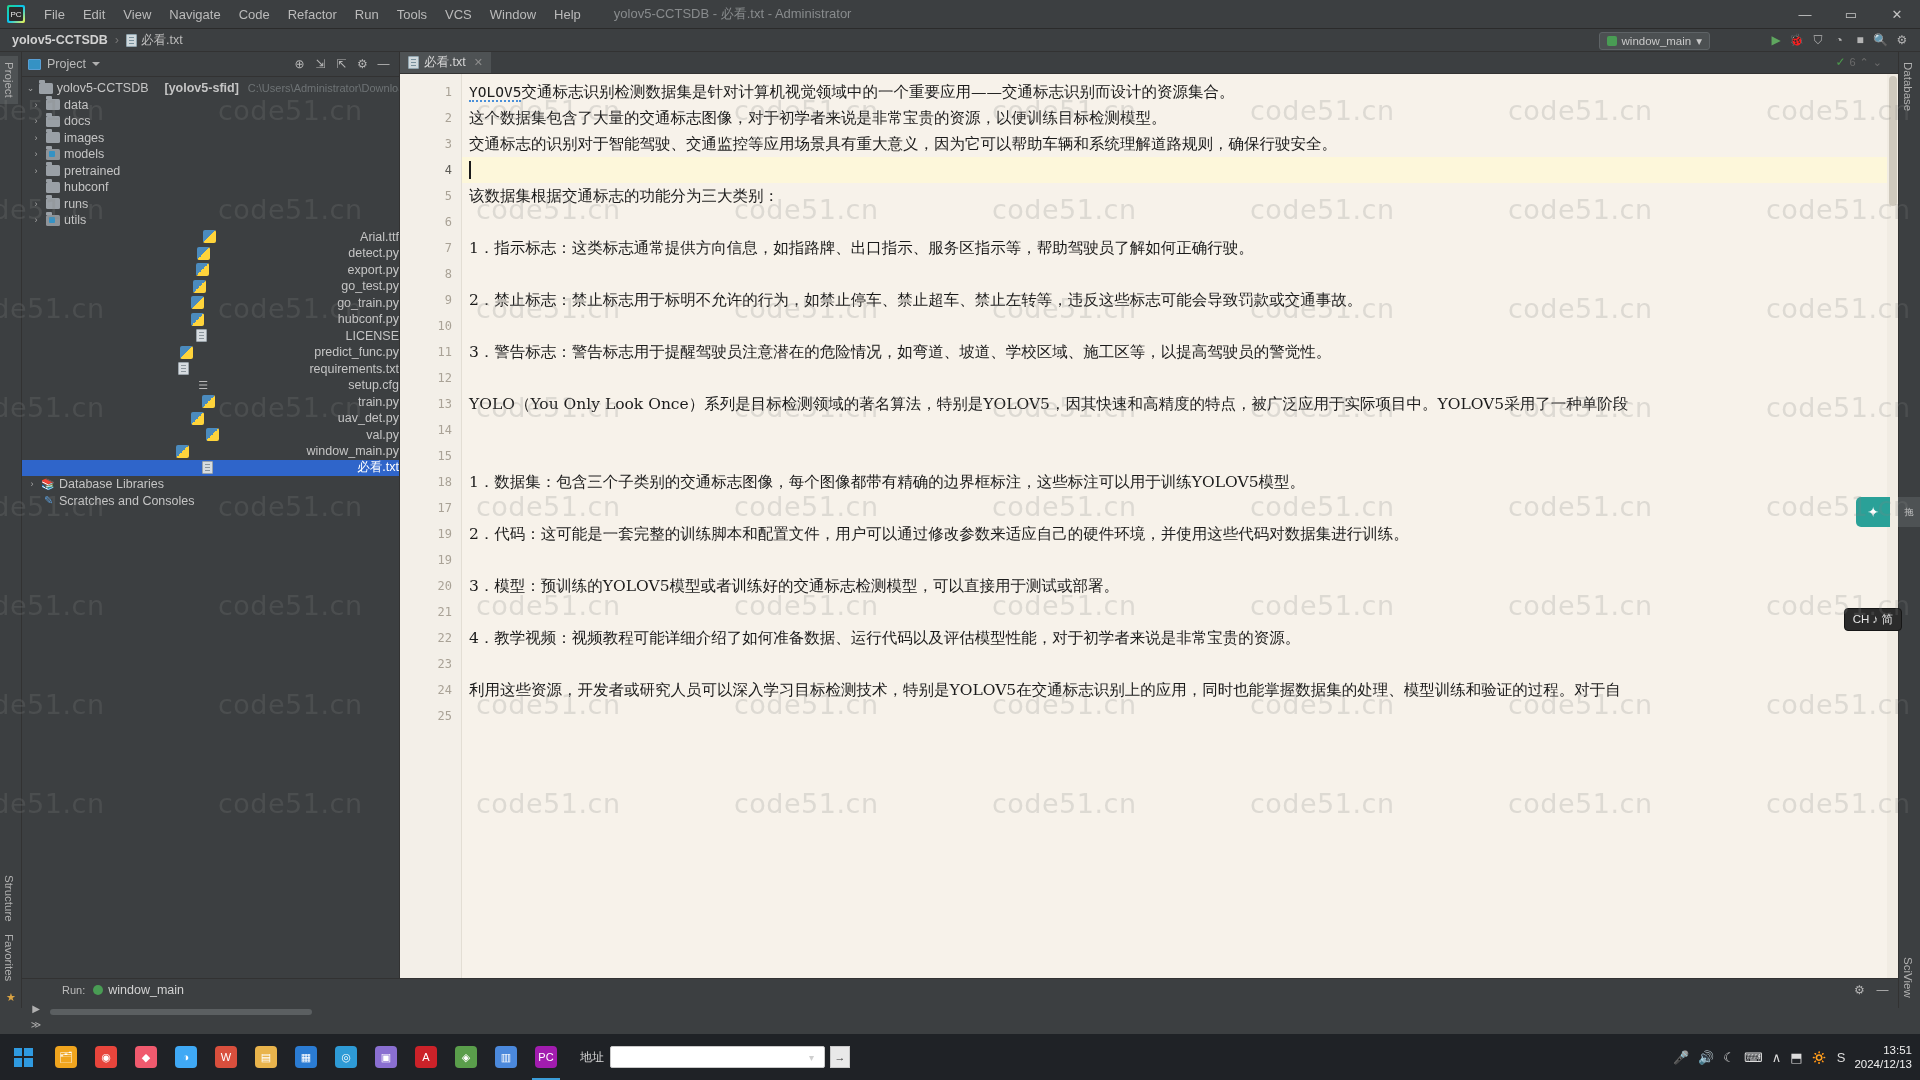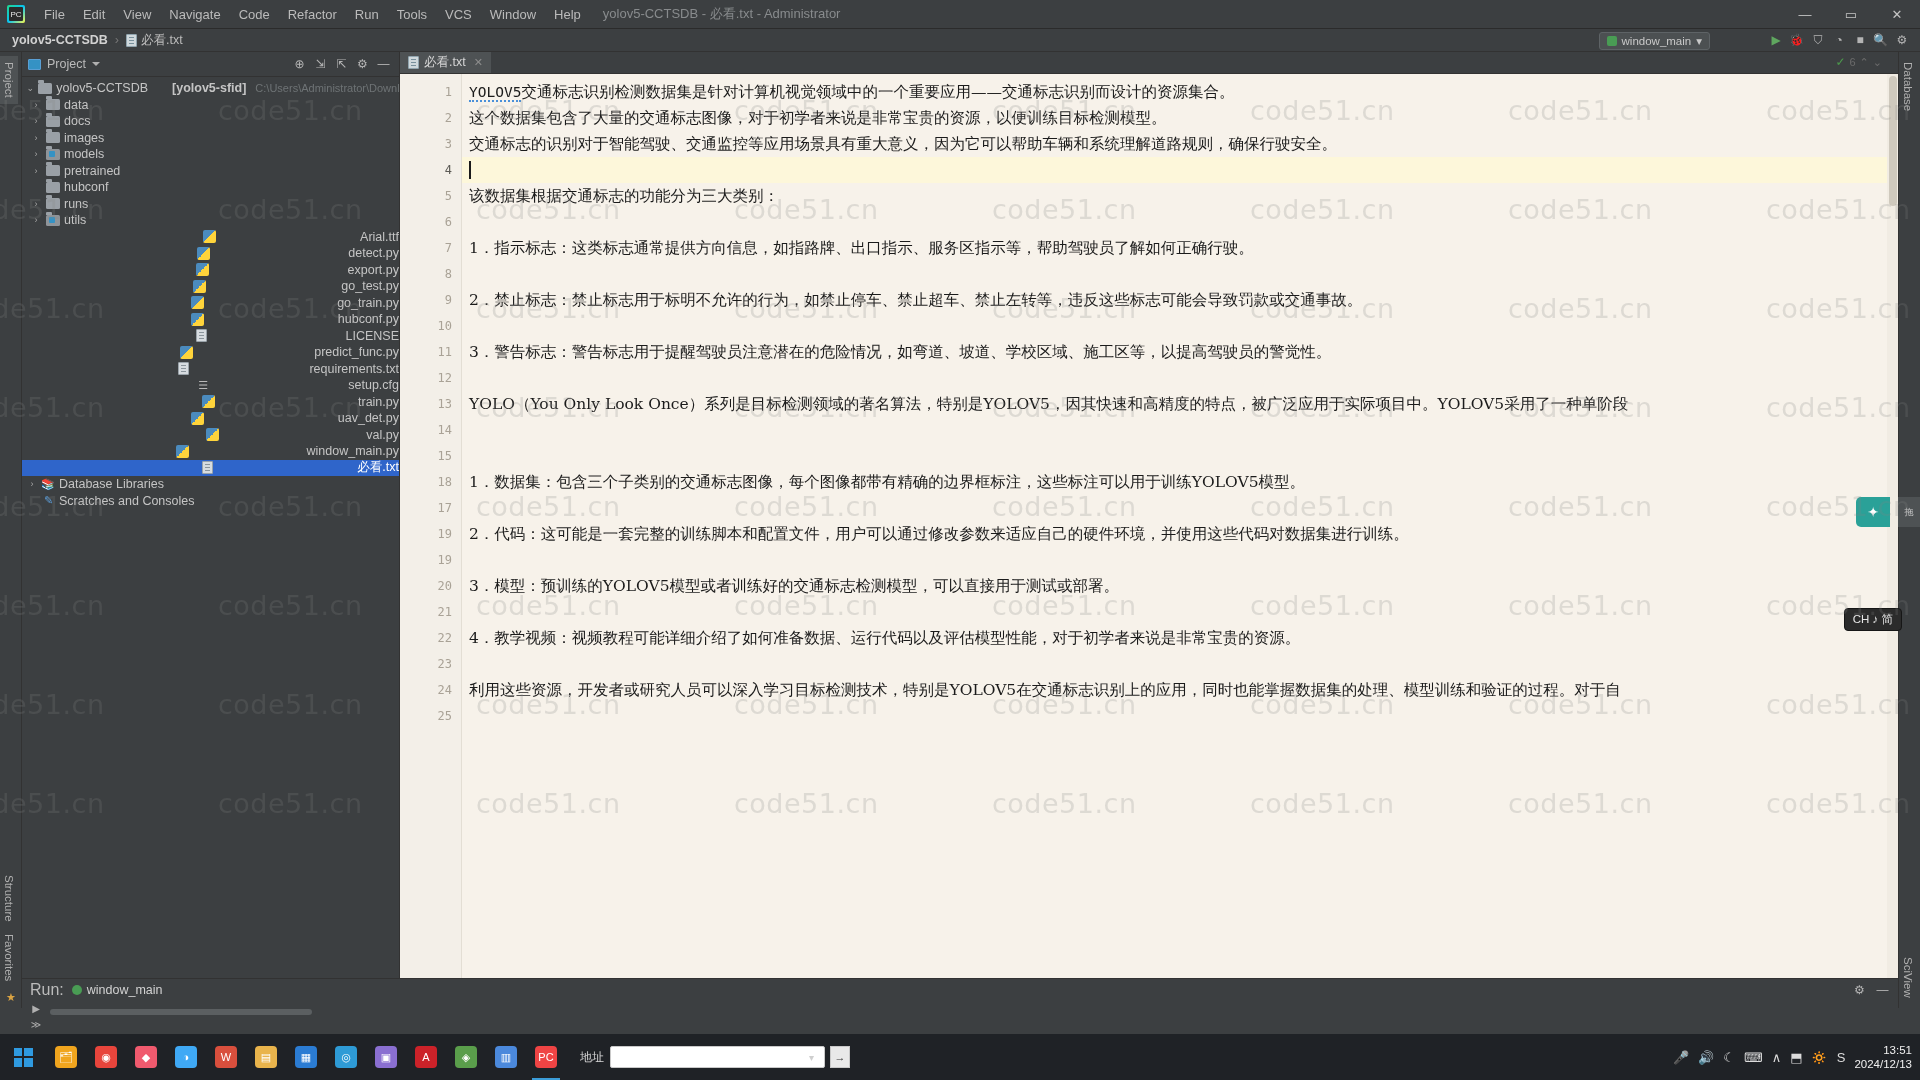--- a/index.html
+++ b/index.html
@@ -50,21 +50,21 @@
   .pc-logo::after{
     content:"PC"; position:absolute; inset:2px;
     background:#2b2b2b; color:#e8e8e8; font-size:8px;
     display:flex;align-items:center;justify-content:center;border-radius:1px;
     font-family:"Liberation Sans",sans-serif;
   }
   .menu-item {
     color:#bbbbbb; font-size:13px; padding:4px 9px; cursor:default;
   }
   .win-title {
-    color:#888b8d; font-size:13px; margin-left:13px;
+    color:#888b8d; font-size:13px; margin-left:24px;
   }
   .win-ctrls {
     position:absolute; right:0; top:0; height:29px; display:flex; align-items:center;
   }
   .win-btn { width:46px;height:29px;display:flex;align-items:center;justify-content:center;color:#c4c4c4;font-size:13px; }
 
   
   .navbar {
     position:absolute; left:0; top:29px; width:1920px; height:23px;
     background:#3c3f41; display:flex; align-items:center;
@@ -225,21 +225,21 @@
     padding:3px 8px; border-radius:4px; display:flex; align-items:center; gap:5px;
     border:1px solid #161616;
   }
 
   
   .run-panel {
     position:absolute; left:22px; right:22px; bottom:34px; height:68px;
     background:#3c3f41; border-top:1px solid #323232;
   }
   .run-head{height:22px;display:flex;align-items:center;gap:8px;padding-left:8px;}
-  .run-head .lbl{color:#bbbbbb;font-size:16px;}
+  .run-head .lbl{color:#bbbbbb;font-size:11px;margin-left:32px;}
   .run-tab{display:flex;align-items:center;gap:5px;color:#d2d2d2;font-size:12.5px;}
   .run-tab .dot{width:10px;height:10px;border-radius:50%;background:#499c54;}
   .run-head-right{margin-left:auto;display:flex;gap:4px;align-items:center;padding-right:6px;}
   .run-side{position:absolute;left:4px;top:24px;width:20px;display:flex;flex-direction:column;gap:5px;align-items:center;color:#b0b0b0;font-size:10px;}
   .run-console{
     position:absolute;left:28px;right:6px;top:24px;bottom:4px;background:#3c3f41;
   }
   .run-console-bar{position:absolute;left:0;top:6px;width:262px;height:6px;background:#5b5f61;border-radius:3px;}
 
   
@@ -368,21 +368,21 @@
         <div class="pph-ico">⇱</div>
         <div class="pph-ico">⚙</div>
         <div class="pph-ico">—</div>
       </div>
     </div>
     <div class="tree" id="project-tree">
         <div class="trow indent0">
           <span class="tw">⌄</span>
           <span class="folder"></span>
           <span class="tlabel">yolov5-CCTSDB</span>
-          <b style="margin-left: 20px;">[yolov5-sfid]</b>
+          <b style="margin-left: 12px;">[yolov5-sfid]</b>
           <span class="tpath">C:\Users\Administrator\Downloads\jbt\yolo</span>
         </div>
         <div class="trow indent1">
           <span class="tw">›</span>
           <span class="folder"></span>
           <span class="tlabel">data</span>
         </div>
         <div class="trow indent1">
           <span class="tw">›</span>
           <span class="folder"></span>
@@ -758,21 +758,21 @@
         <div class="tb-ico">
           <span class="g" style="background: rgb(204, 34, 41);">A</span>
         </div>
         <div class="tb-ico">
           <span class="g" style="background: rgb(90, 158, 75);">◈</span>
         </div>
         <div class="tb-ico">
           <span class="g" style="background: rgb(75, 137, 220);">▥</span>
         </div>
         <div class="tb-ico active">
-          <span class="g" style="background: #ef4444; text-align: right;">PC</span>
+          <span class="g" style="background: #a21caf; text-align: right;">PC</span>
         </div>
       </div>
     <div class="tb-search">
       <span>地址</span>
       <input type="text" value="" style="">
       <span style="color:#cfcfcf;font-size:10px;margin-left:-22px;">▾</span>
       <span class="tb-go" style="margin-left:10px;">→</span>
     </div>
     <div class="tray">
       <span class="tray-ico">🎤</span>

